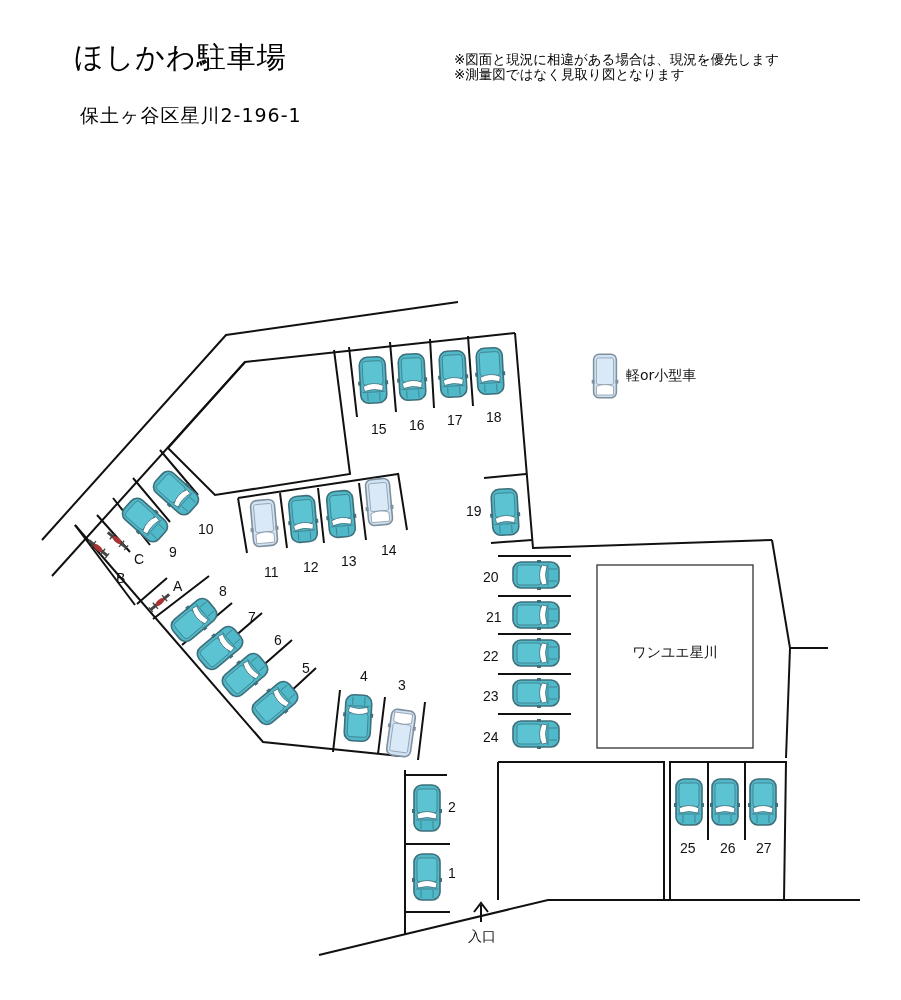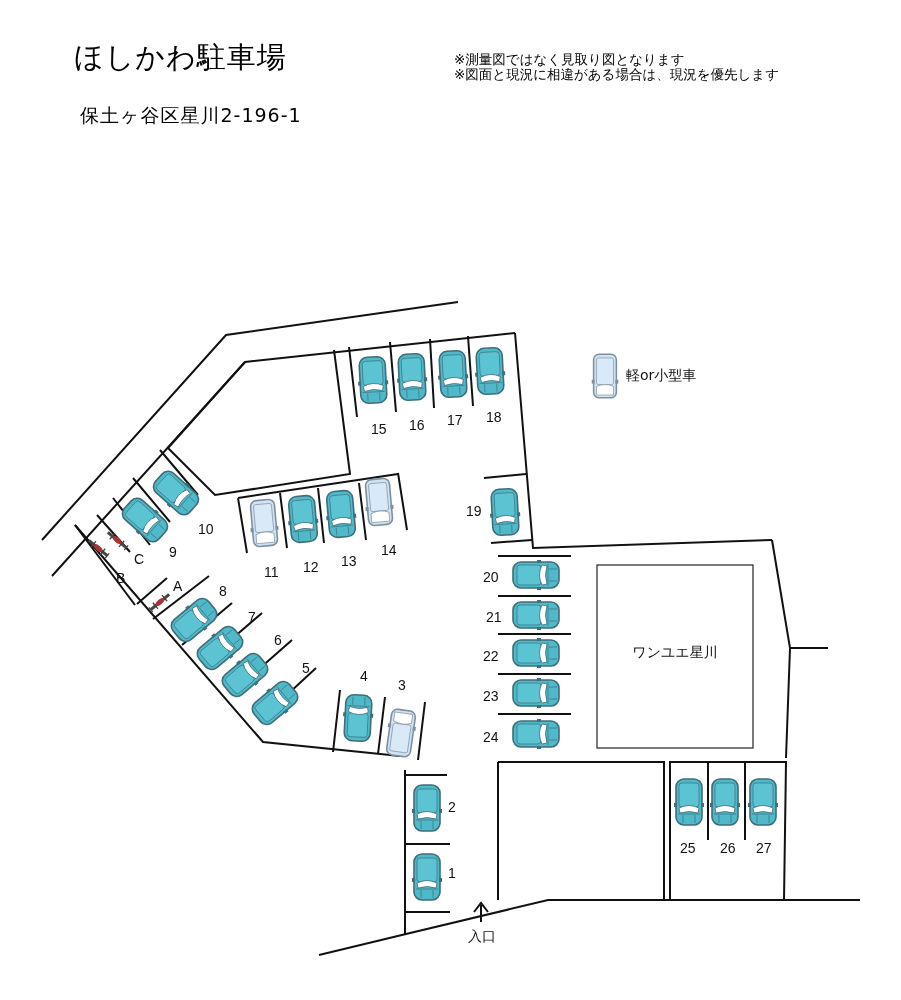--- a/index.html
+++ b/index.html
@@ -15,22 +15,22 @@
   .lbl { font-family:"DejaVu Sans", sans-serif; font-size:14px; fill:#111; }
   .car-body { stroke:#3e6f7a; stroke-width:1.6; }
   .car-win { fill:#ffffff; stroke:#3e6f7a; stroke-width:0.8; }
 </style>
 </head>
 <body>
 
 <div class="title">ほしかわ駐車場</div>
 <div class="address">保土ヶ谷区星川2-196-1</div>
 <div class="notes">
+  <div>※図面と現況に相違がある場合は、現況を優先します</div>
   <div>※測量図ではなく見取り図となります</div>
-  <div>※図面と現況に相違がある場合は、現況を優先します</div>
 </div>
 
 <svg class="map" width="901" height="1000" viewBox="0 0 901 1000">
   <defs>
 
     <g id="car">
       <rect class="car-body" x="-13" y="-23" width="26" height="46" rx="8" fill="#4fb8c9"></rect>
       <rect x="-10" y="-19" width="20" height="24" rx="3" fill="#5cc3d3" stroke="#3e6f7a" stroke-width="0.7"></rect>
       <path class="car-win" d="M-10 6 Q0 1 10 6 L9 11 Q0 8 -9 11 Z"></path>
       <path d="M-11 12 L11 12 M-6 13 L-6 21 M6 13 L6 21" stroke="#3e6f7a" stroke-width="0.7" fill="none"></path>

